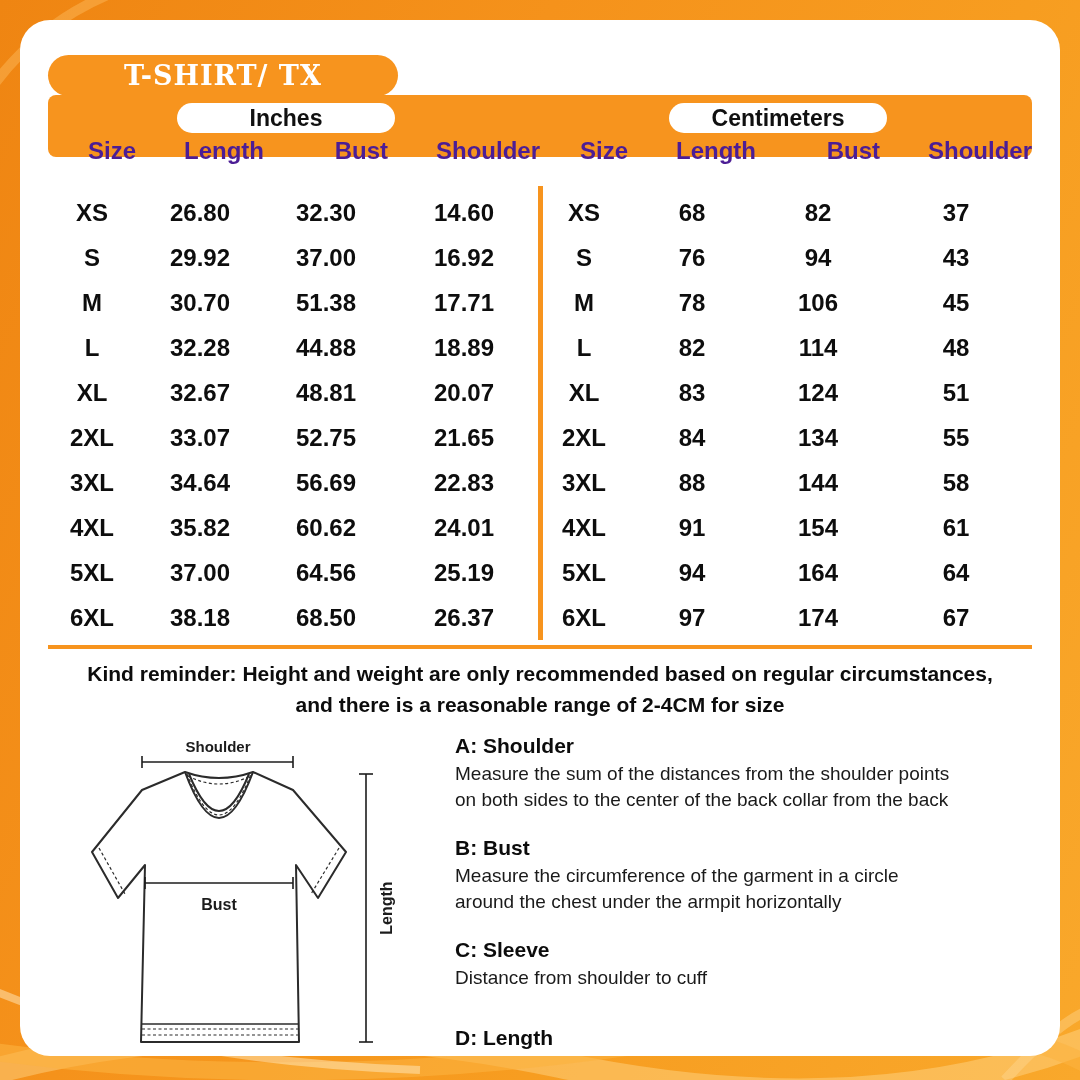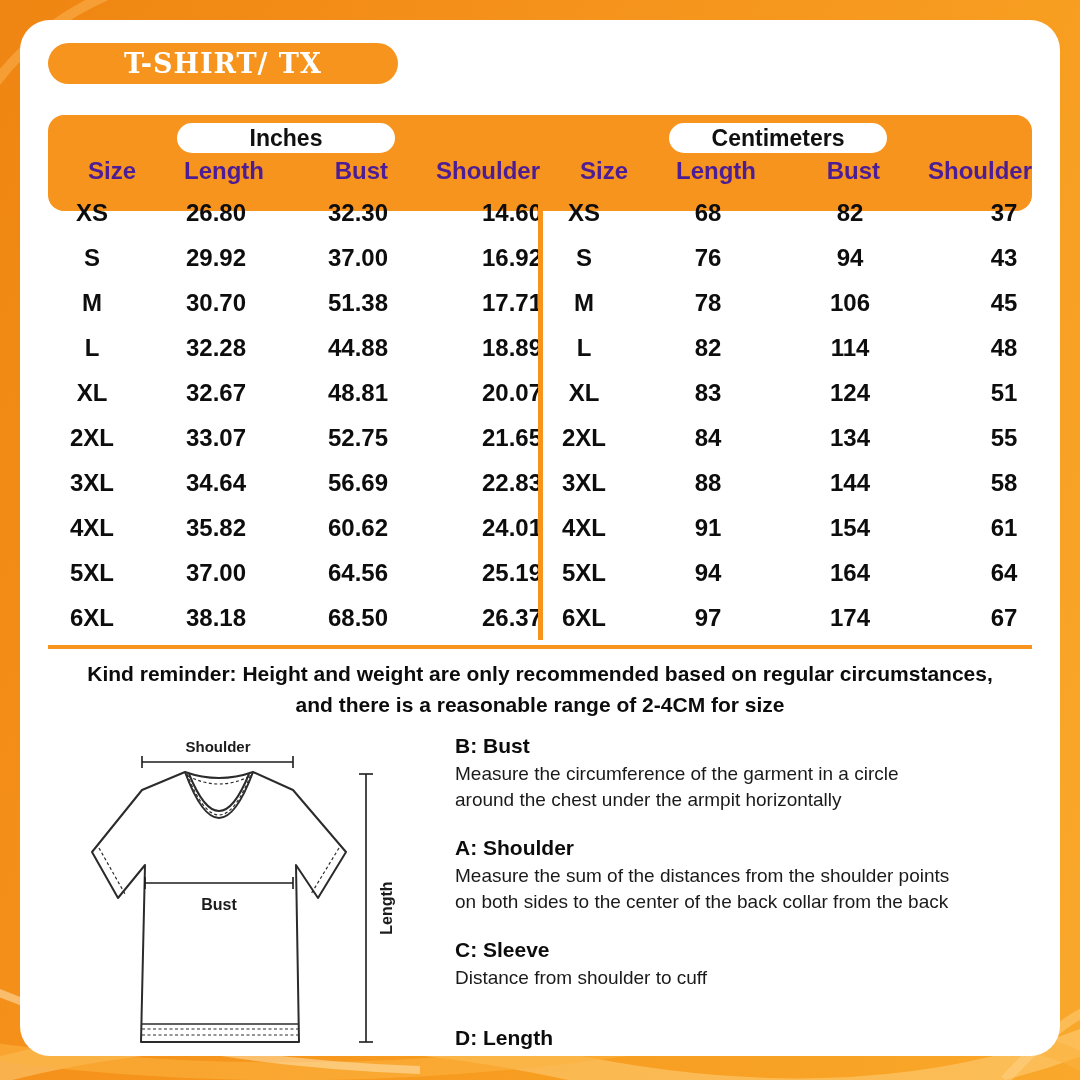--- a/index.html
+++ b/index.html
@@ -7,52 +7,52 @@
     width:1080px;height:1080px;position:relative;overflow:hidden;
     font-family:"Liberation Sans",sans-serif;color:#111;
     background:linear-gradient(115deg,#ef8512 0%,#f5921b 35%,#f79d20 65%,#f9a82b 100%);
   }
   .bg-waves{position:absolute;inset:0;pointer-events:none;}
   .card{
     position:absolute;left:20px;top:20px;width:1040px;height:1036px;
     background:#ffffff;border-radius:30px;overflow:hidden;
   }
   .title-badge{
-    position:absolute;left:28px;top:23px;width:350px;height:41px;
+    position:absolute;left:28px;top:35px;width:350px;height:41px;
     background:var(--accent);border-radius:21px;
     display:flex;align-items:center;justify-content:center;
   }
   .title-badge span{
     font-family:"DejaVu Serif",serif;font-weight:bold;font-size:27px;
     color:#fff;letter-spacing:1px;
   }
   .header-band{
-    position:absolute;left:28px;top:95px;width:984px;height:96px;
-    background:var(--accent);border-radius:16px;display:flex;
+    position:absolute;left:28px;top:75px;width:984px;height:62px;
+    background:var(--accent);border-radius:8px;display:flex;
   }
   .header-half{position:relative;width:492px;height:77px;}
   .unit-pill{
     position:absolute;left:129px;top:8px;width:218px;height:30px;
     background:#fff;border-radius:15px;display:flex;align-items:center;justify-content:center;
     font-weight:bold;font-size:23px;color:#101010;
   }
   .col-headers{
     position:absolute;left:0;bottom:7px;width:492px;
     display:grid;grid-template-columns:88px 128px 124px 152px;
   }
   .col-headers div{
     text-align:right;font-weight:bold;font-size:24px;color:#4c1d95;
   }
   .tbody{
     position:absolute;top:170px;width:492px;
   }
   .tbody.inches{left:28px;} .tbody.cm{left:520px;}
   .trow{
     display:grid;grid-template-columns:88px 128px 124px 152px;
-    height:45px;align-items:center;gap:16px;
+    height:45px;align-items:center;
   }
   .trow div{text-align:center;font-weight:bold;font-size:24px;color:#0d0d0d;}
   .v-divider{
     position:absolute;left:518px;top:166px;width:5px;height:454px;
     background:var(--accent);
   }
   .h-rule{
     position:absolute;left:28px;top:625px;width:984px;height:4px;
     background:var(--accent);
   }
@@ -275,28 +275,28 @@
         <path d="M299,52 L313,52"></path>
         <path d="M299,320 L313,320"></path>
     </g>
     <text class="tee-label" x="158" y="30" font-size="15" text-anchor="middle"><tspan>Shoulder</tspan></text>
     <text class="tee-label" x="159" y="188" font-size="16" text-anchor="middle"><tspan>Bust</tspan></text>
     <text class="tee-label" x="332" y="186" font-size="16" text-anchor="middle" transform="rotate(-90 332 186)"><tspan>Length</tspan></text>
   </svg>
 
   <div class="instructions">
     <div class="instr-section">
+      <p class="instr-heading">A: Shoulder</p>
+      <p class="instr-body">Measure the sum of the distances from the shoulder points
+on both sides to the center of the back collar from the back</p>
+    </div>
+    <div class="instr-section">
       <p class="instr-heading">B: Bust</p>
       <p class="instr-body">Measure the circumference of the garment in a circle
 around the chest under the armpit horizontally</p>
-    </div>
-    <div class="instr-section">
-      <p class="instr-heading">A: Shoulder</p>
-      <p class="instr-body">Measure the sum of the distances from the shoulder points
-on both sides to the center of the back collar from the back</p>
     </div>
     <div class="instr-section gap-lg">
       <p class="instr-heading">C: Sleeve</p>
       <p class="instr-body">Distance from shoulder to cuff</p>
     </div>
     <div class="instr-section">
       <p class="instr-heading">D: Length</p>
       <p class="instr-body">Measure the length vertically from the center point of the seam
 between the back collar and the garment to the edge of the hem</p>
     </div>

